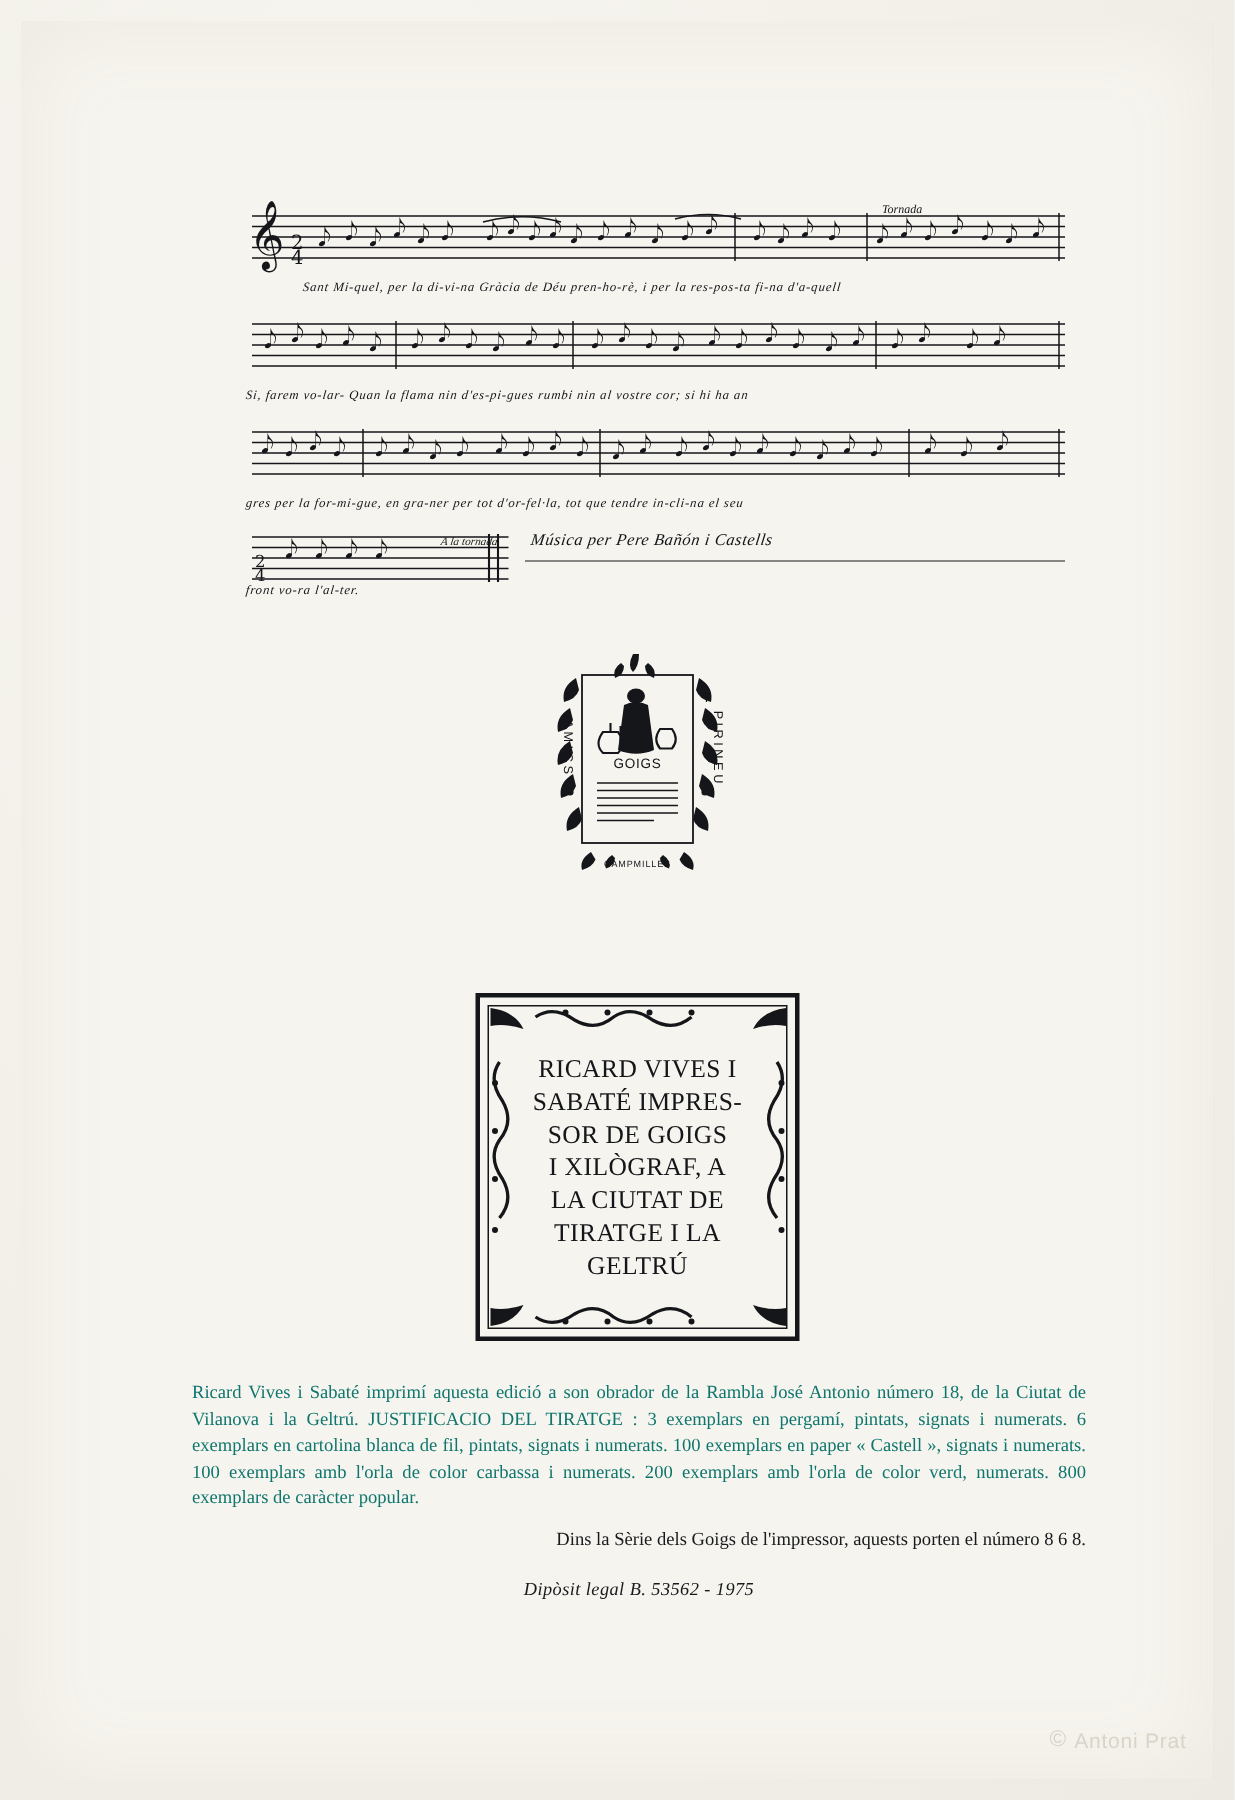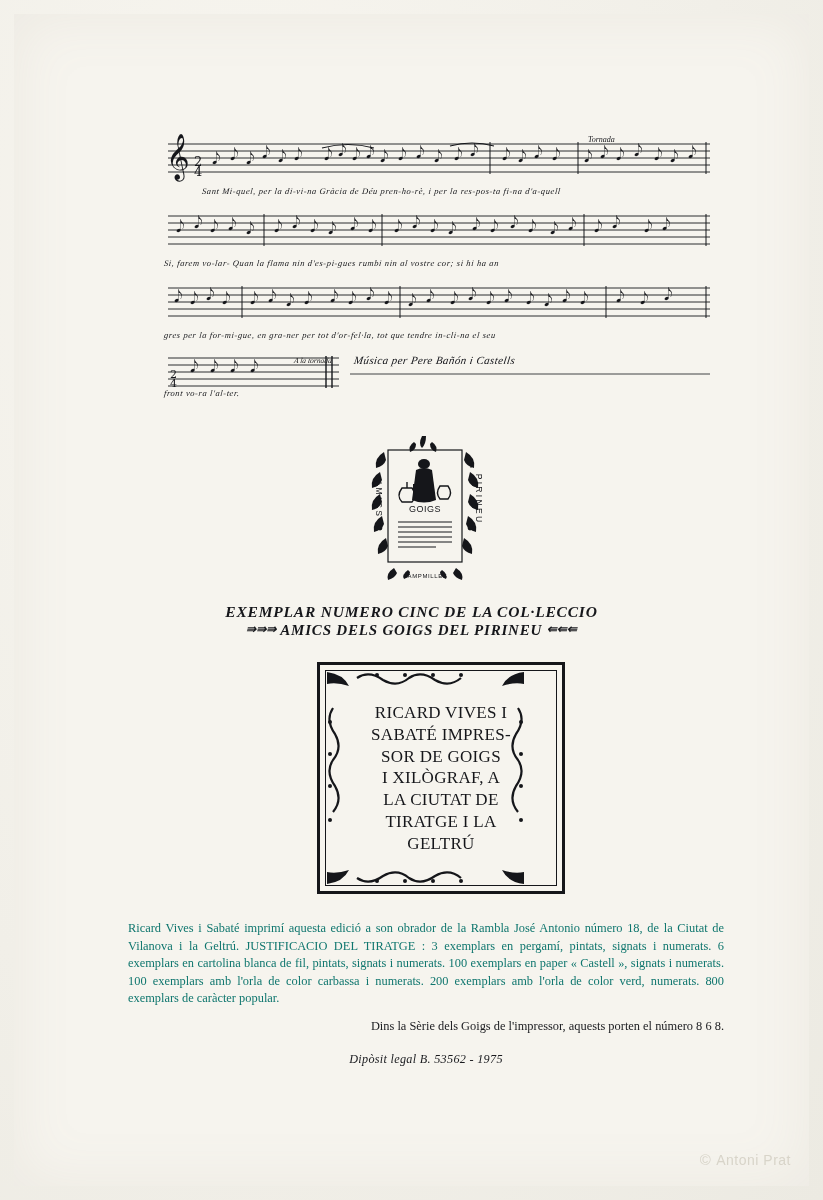--- a/index.html
+++ b/index.html
@@ -98,21 +98,21 @@
     line-height: 1.25;
   }
   .collection .line2 { font-size: 15px; }
   .orn { font-size: 12px; letter-spacing: 0px; vertical-align: 2px; }
 
   
   .frame-wrap {
     position: absolute;
     left: 303px;
     top: 648px;
-    width: 248px;
+    width: 216px;
     height: 232px;
   }
   .frame-border {
     position: absolute;
     inset: 0;
     border: 3px solid #15161a;
     box-sizing: border-box;
   }
   .frame-border::before {
     content: "";
@@ -438,28 +438,20 @@
         <g fill="#15161a">
           <path d="M44 136 q-8 5 -6 12 q7 -2 9 -7 z"></path>
           <path d="M58 138 q-6 4 -4 9 q6 -2 6 -7 z"></path>
           <path d="M106 136 q8 5 6 12 q-7 -2 -9 -7 z"></path>
           <path d="M92 138 q6 4 4 9 q-6 -2 -6 -7 z"></path>
         </g>
         <text x="75" y="146" text-anchor="middle" font-family="Liberation Sans, sans-serif" font-size="6" letter-spacing="0.6" fill="#15161a">CAMPMILLES</text>
       </svg>
     </div>
 
-    <div class="collection">
-      <div>EXEMPLAR NUMERO CINC DE LA COL·LECCIO</div>
-      <div class="line2">
-        <span class="orn">⇛⇛⇛</span>
-        <span>AMICS DELS GOIGS DEL PIRINEU</span>
-        <span class="orn">⇚⇚⇚</span>
-      </div>
-    </div>
 
     <div class="frame-wrap">
       <div class="frame-border"></div>
       <svg class="frame-orn" width="217" height="232" viewBox="0 0 217 232">
         <g fill="#15161a">
 
           <path d="M10 10 q16 2 22 14 q-12 -4 -22 -2 z"></path>
           <path d="M207 10 q-16 2 -22 14 q12 -4 22 -2 z"></path>
           <path d="M10 222 q16 -2 22 -14 q-12 4 -22 2 z"></path>
           <path d="M207 222 q-16 -2 -22 -14 q12 4 22 2 z"></path>

